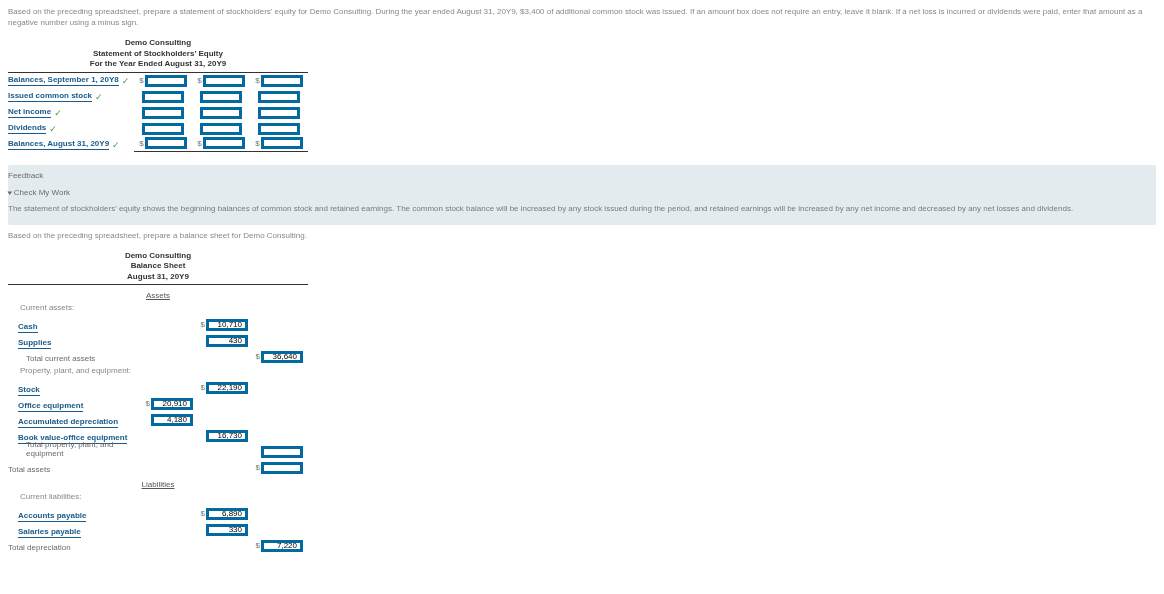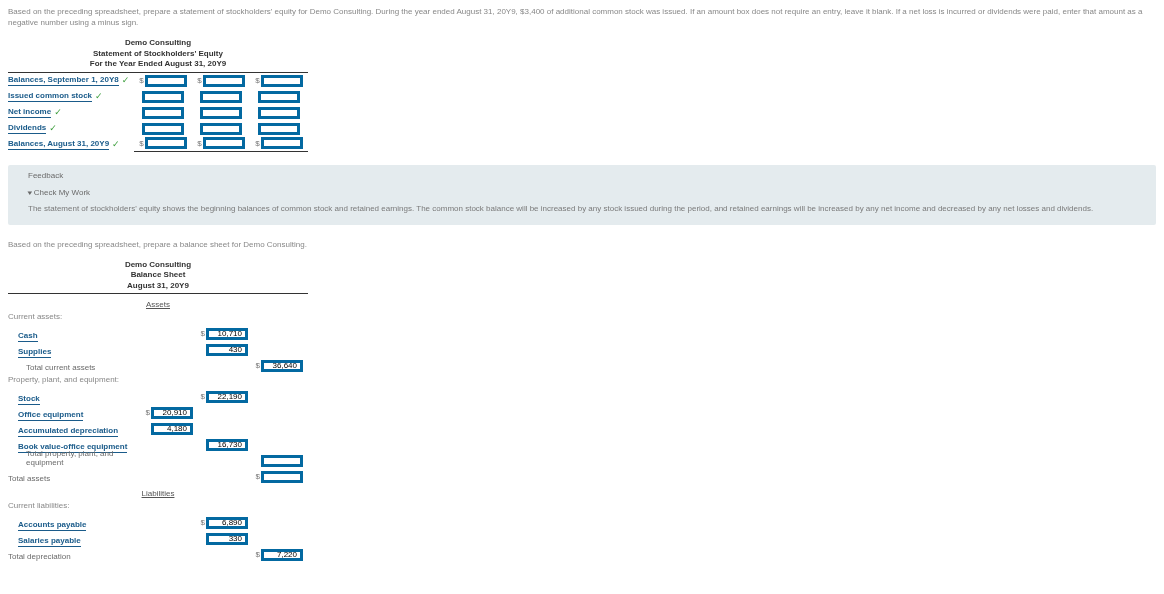--- a/index.html
+++ b/index.html
@@ -17,21 +17,21 @@
   .stmt-header { text-align: center; font-weight: bold; color: #333; }
   .stmt-header div { line-height: 1.3; }
   .stmt-hr { border-bottom: 1px solid #333; margin-top: 2px; }
   .cols { display: flex; margin-top: 2px; font-weight: bold; color: #333; }
   .col-label { width: 130px; }
   .col-cs, .col-re, .col-tot { flex: 1; text-align: center; }
   .row { display: flex; align-items: center; height: 16px; }
   .row-label {
     width: 126px;
     display: flex;
-    align-items: flex-start;
+    align-items: flex-end;
     gap: 3px;
   }
   .link {
     color: #1a5b8a;
     font-weight: bold;
     border-bottom: 1px solid #1a5b8a;
     padding-bottom: 1px;
     cursor: pointer;
   }
   .check {
@@ -47,34 +47,34 @@
     padding: 0 3px;
     font-size: 8px;
     text-align: right;
     background: #fff;
   }
   .last-row .cell-group { border-bottom: 1px solid #333; padding-bottom: 2px; }
   
   .feedback-box {
     background: #e4ebee;
     margin-top: 12px;
-    padding: 6px 10px 10px 20px;
+    padding: 6px 10px 10px 0;
     border-radius: 2px;
   }
   .feedback-title { font-size: 8px; color: #6a6a6a; margin-bottom: 8px; }
   .cmw { font-size: 8px; color: #6a6a6a; margin-bottom: 6px; }
   .down { display:inline-block; transform: scaleX(1.3); font-size:7px; }
   .feedback-text { color: #7a7a7a; line-height: 1.5; }
 
   .bs { width: 300px; margin-top: 8px; }
   .bs-header { text-align: center; font-weight: bold; color: #333; }
   .bs-header div { line-height: 1.3; }
   .bs-hr { border-bottom: 1px solid #333; margin-top: 2px; }
   .section-title { text-decoration: underline; text-align: center; color: #555; margin: 6px 0 3px 0; }
-  .sub-title { color: #888; margin: 3px 0; }
+  .sub-title { color: #888; margin: 3px 12px; }
   .bs-row { display: flex; align-items: flex-end; height: 16px; }
   .bs-label { flex: 0 0 130px; }
   .bs-label.indent { padding-left: 10px; }
   .bs-c1, .bs-c2, .bs-c3 { flex: 0 0 55px; display: flex; align-items: center; justify-content: flex-end; }
 </style>
 </head>
 <body>
 
 <div class="instruction">Based on the preceding spreadsheet, prepare a statement of stockholders' equity for Demo Consulting. During the year ended August 31, 20Y9, $3,400 of additional common stock was issued. If an amount box does not require an entry, leave it blank. If a net loss is incurred or dividends were paid, enter that amount as a negative number using a minus sign.</div>
 
@@ -172,21 +172,21 @@
       </div>
   </div>
 </div>
 
 <div class="feedback-box">
   <div class="feedback-title">Feedback</div>
   <div class="cmw"><span class="down">▾</span> <span>Check My Work</span></div>
   <div class="feedback-text">The statement of stockholders' equity shows the beginning balances of common stock and retained earnings. The common stock balance will be increased by any stock issued during the period, and retained earnings will be increased by any net income and decreased by any net losses and dividends.</div>
 </div>
 
-<div class="instruction" style="margin-top:14px;">Based on the preceding spreadsheet, prepare a balance sheet for Demo Consulting.</div>
+<div class="instruction" style="margin-top:5px;">Based on the preceding spreadsheet, prepare a balance sheet for Demo Consulting.</div>
 
 <div class="bs">
   <div class="bs-header">
     <div>Demo Consulting</div>
     <div>Balance Sheet</div>
     <div>August 31, 20Y9</div>
   </div>
   <div class="bs-hr"></div>
 
   <div class="section-title">Assets</div>

